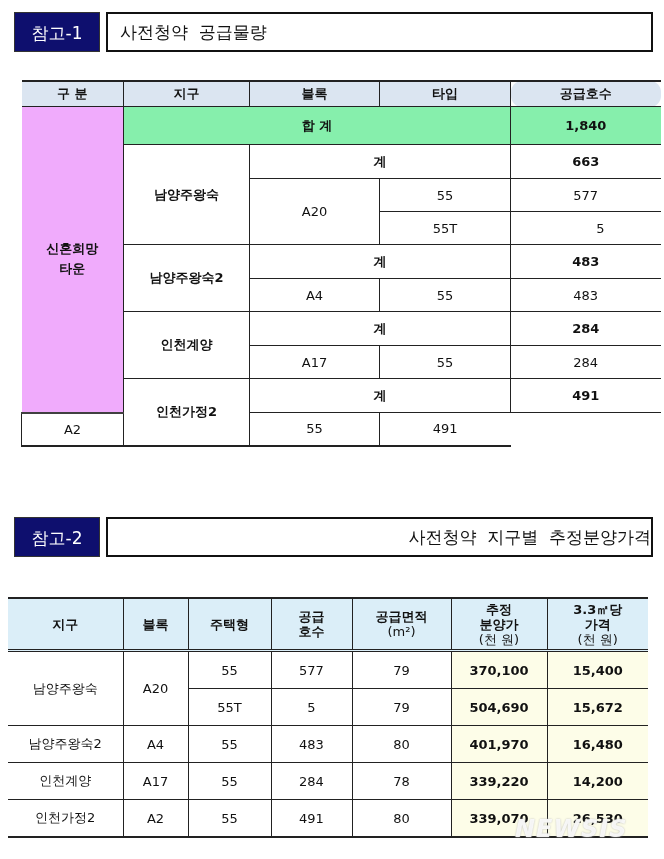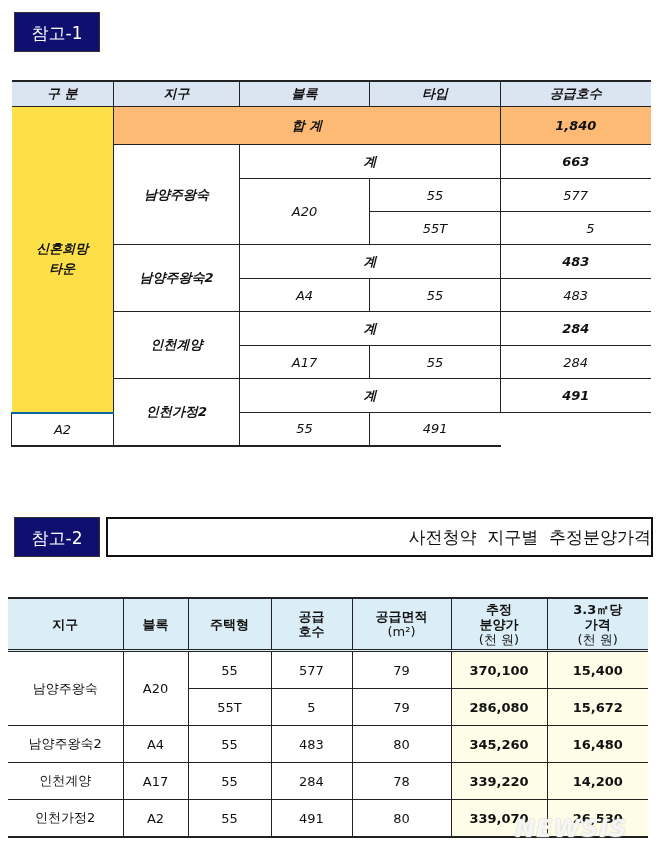--- a/index.html
+++ b/index.html
@@ -3,27 +3,27 @@
 <meta charset="utf-8">
 <style>
   html,body{margin:0;padding:0;background:#ffffff;}
   body{width:664px;height:859px;position:relative;overflow:hidden;font-family:"DejaVu Sans","Liberation Sans",sans-serif;color:#111;}
   .sec-head{position:absolute;left:0;width:664px;height:42px;}
   .sec-tag{position:absolute;left:14px;top:0;width:86px;height:40px;background:#0e0f6e;color:#fff;font-size:17px;line-height:40px;text-align:center;border:1px solid #333;box-sizing:border-box;}
   .sec-title{position:absolute;left:106px;top:0;width:547px;height:40px;border:2px solid #111;box-sizing:border-box;font-size:17px;line-height:36px;padding-left:12px;}
   table{position:absolute;border-collapse:collapse;table-layout:fixed;font-size:13px;}
   td,th{text-align:center;vertical-align:middle;padding:0;}
   
-  #t1{left:11px;top:80px;width:639px;font-style:italic;}
+  #t1{left:21px;top:80px;width:639px;}
   #t1 th{background:#dbe5f1;font-weight:bold;height:24px;border-left:1px solid #222;border-right:1px solid #222;border-top:2px solid #222;border-bottom:1px solid #222;font-size:13px;}
   #t1 th:first-child{border-left:none;}
-  #t1 th:last-child{border-right:none;}
+  #t1 th:last-child{border-right:none;border-radius:11px;}
   #t1 td{border:1px solid #222;}
-  #t1 td.cat{background:#fde047;border-left:none;border-top:none;border-bottom:2px solid #0369a1;font-weight:bold;line-height:20px;margin-left:16px;}
-  #t1 td.total{background:#fdba74;font-weight:bold;border-top:none;}
+  #t1 td.cat{background:#f0abfc;border-left:none;border-top:none;border-bottom:2px solid #404040;font-weight:bold;line-height:20px;margin-left:16px;}
+  #t1 td.total{background:#86efac;font-weight:bold;border-top:none;}
   #t1 td.num{border-right:none;}
   #t1 td.bold{font-weight:bold;}
   #t1 td.dist{font-weight:bold;border-left:none;}
   #t1 tr.last td{border-bottom:2px solid #222;}
   
   #t2{left:8px;top:597px;width:640px;}
   #t2 th{background:#dbeef8;font-weight:bold;font-size:13px;line-height:15px;height:50px;border-left:1px solid #222;border-right:1px solid #222;border-top:2px solid #222;border-bottom:3px double #222;}
   #t2 th:first-child{border-left:none;}
   #t2 th:last-child{border-right:none;}
   #t2 th .sub{font-weight:normal;}
@@ -33,20 +33,21 @@
   #t2 td:last-child{border-right:none;}
   #t2 td.hl{background:#fdfde8;font-weight:bold;}
   #t2 tr.last td{border-bottom:2px solid #222;}
   .watermark{position:absolute;left:515px;top:815px;font-size:24px;font-style:italic;font-weight:bold;color:rgba(255,255,255,0.85);text-shadow:0 0 2px #bbb;letter-spacing:1px;}
 </style>
 </head>
 <body>
 
 <div class="sec-head" style="top:12px;">
   <div class="sec-tag">참고-1</div>
+  <div class="sec-title" style="white-space:pre;">사전청약  공급물량</div>
 </div>
 
 <table id="t1">
   <colgroup>
       <col style="width:102px">
       <col style="width:126px">
       <col style="width:130px">
       <col style="width:131px">
       <col style="width:150px">
     </colgroup>
@@ -163,30 +164,30 @@
       <td>55</td>
       <td>577</td>
       <td>79</td>
       <td class="hl">370,100</td>
       <td class="hl">15,400</td>
     </tr>
     <tr>
       <td>55T</td>
       <td>5</td>
       <td>79</td>
-      <td class="hl">286,080</td>
+      <td class="hl">504,690</td>
       <td class="hl">15,672</td>
     </tr>
     <tr>
       <td>남양주왕숙2</td>
       <td>A4</td>
       <td>55</td>
       <td>483</td>
       <td>80</td>
-      <td class="hl">345,260</td>
+      <td class="hl">401,970</td>
       <td class="hl">16,480</td>
     </tr>
     <tr>
       <td>인천계양</td>
       <td>A17</td>
       <td>55</td>
       <td>284</td>
       <td>78</td>
       <td class="hl">339,220</td>
       <td class="hl">14,200</td>

